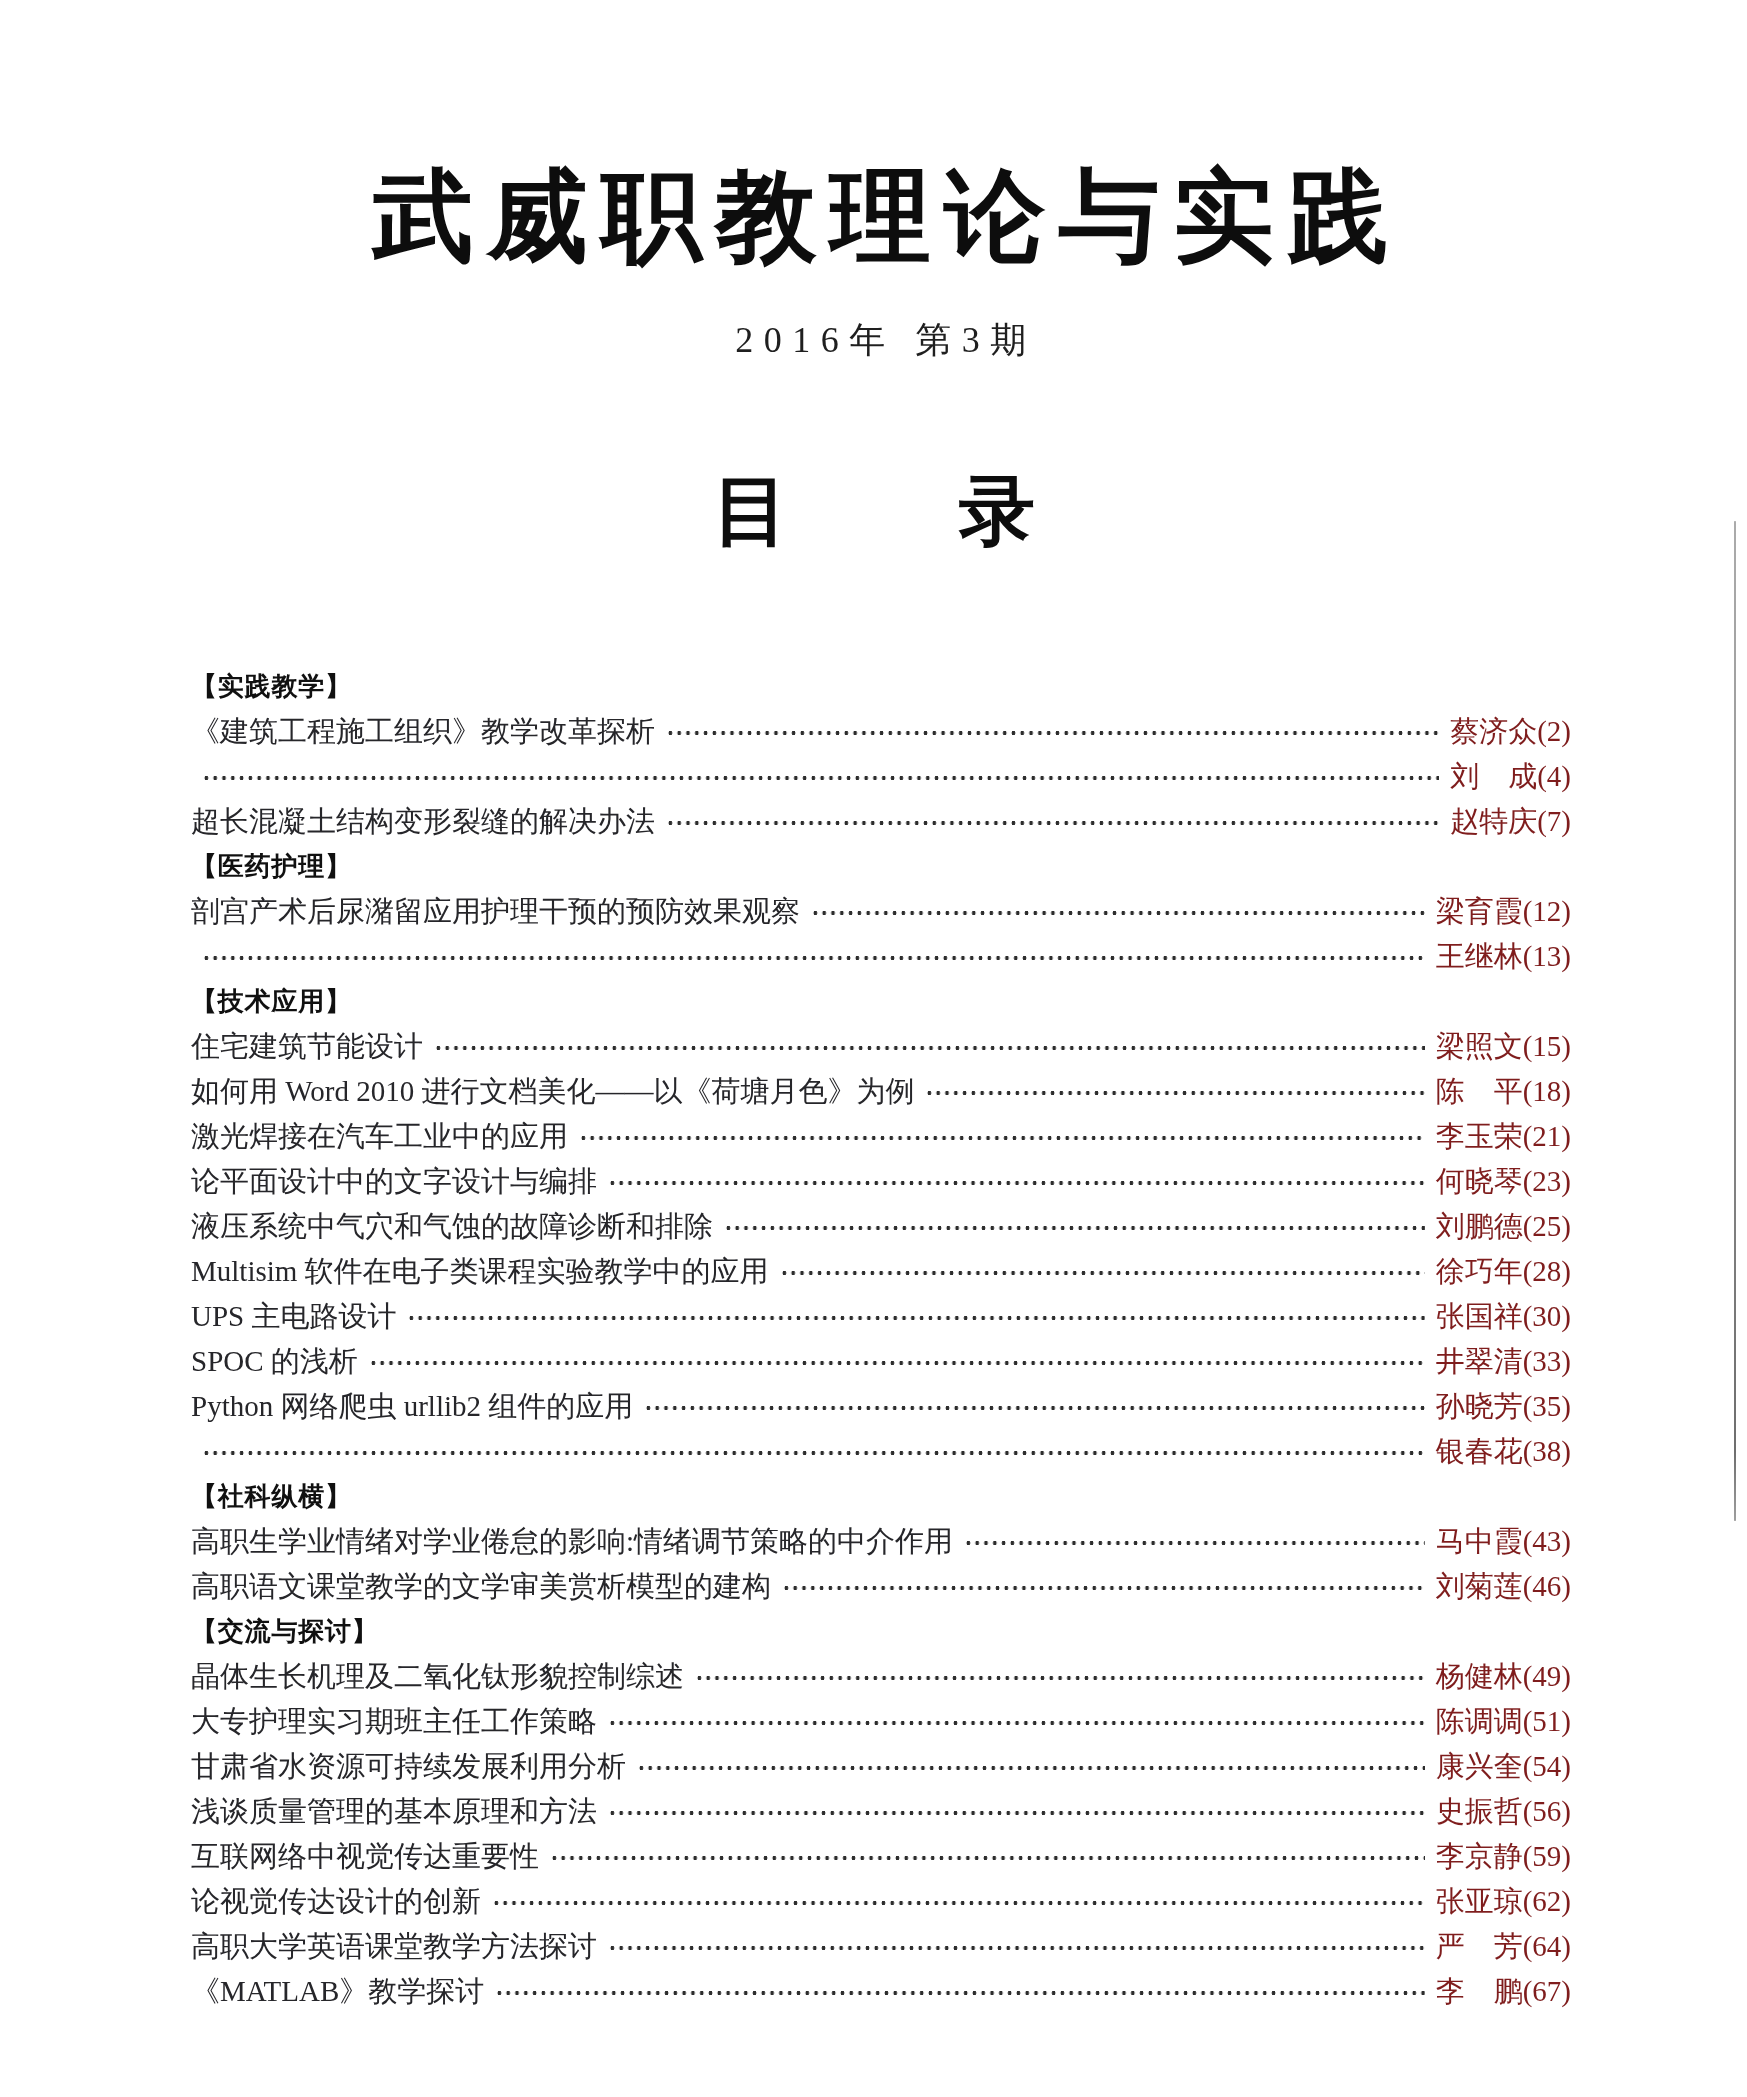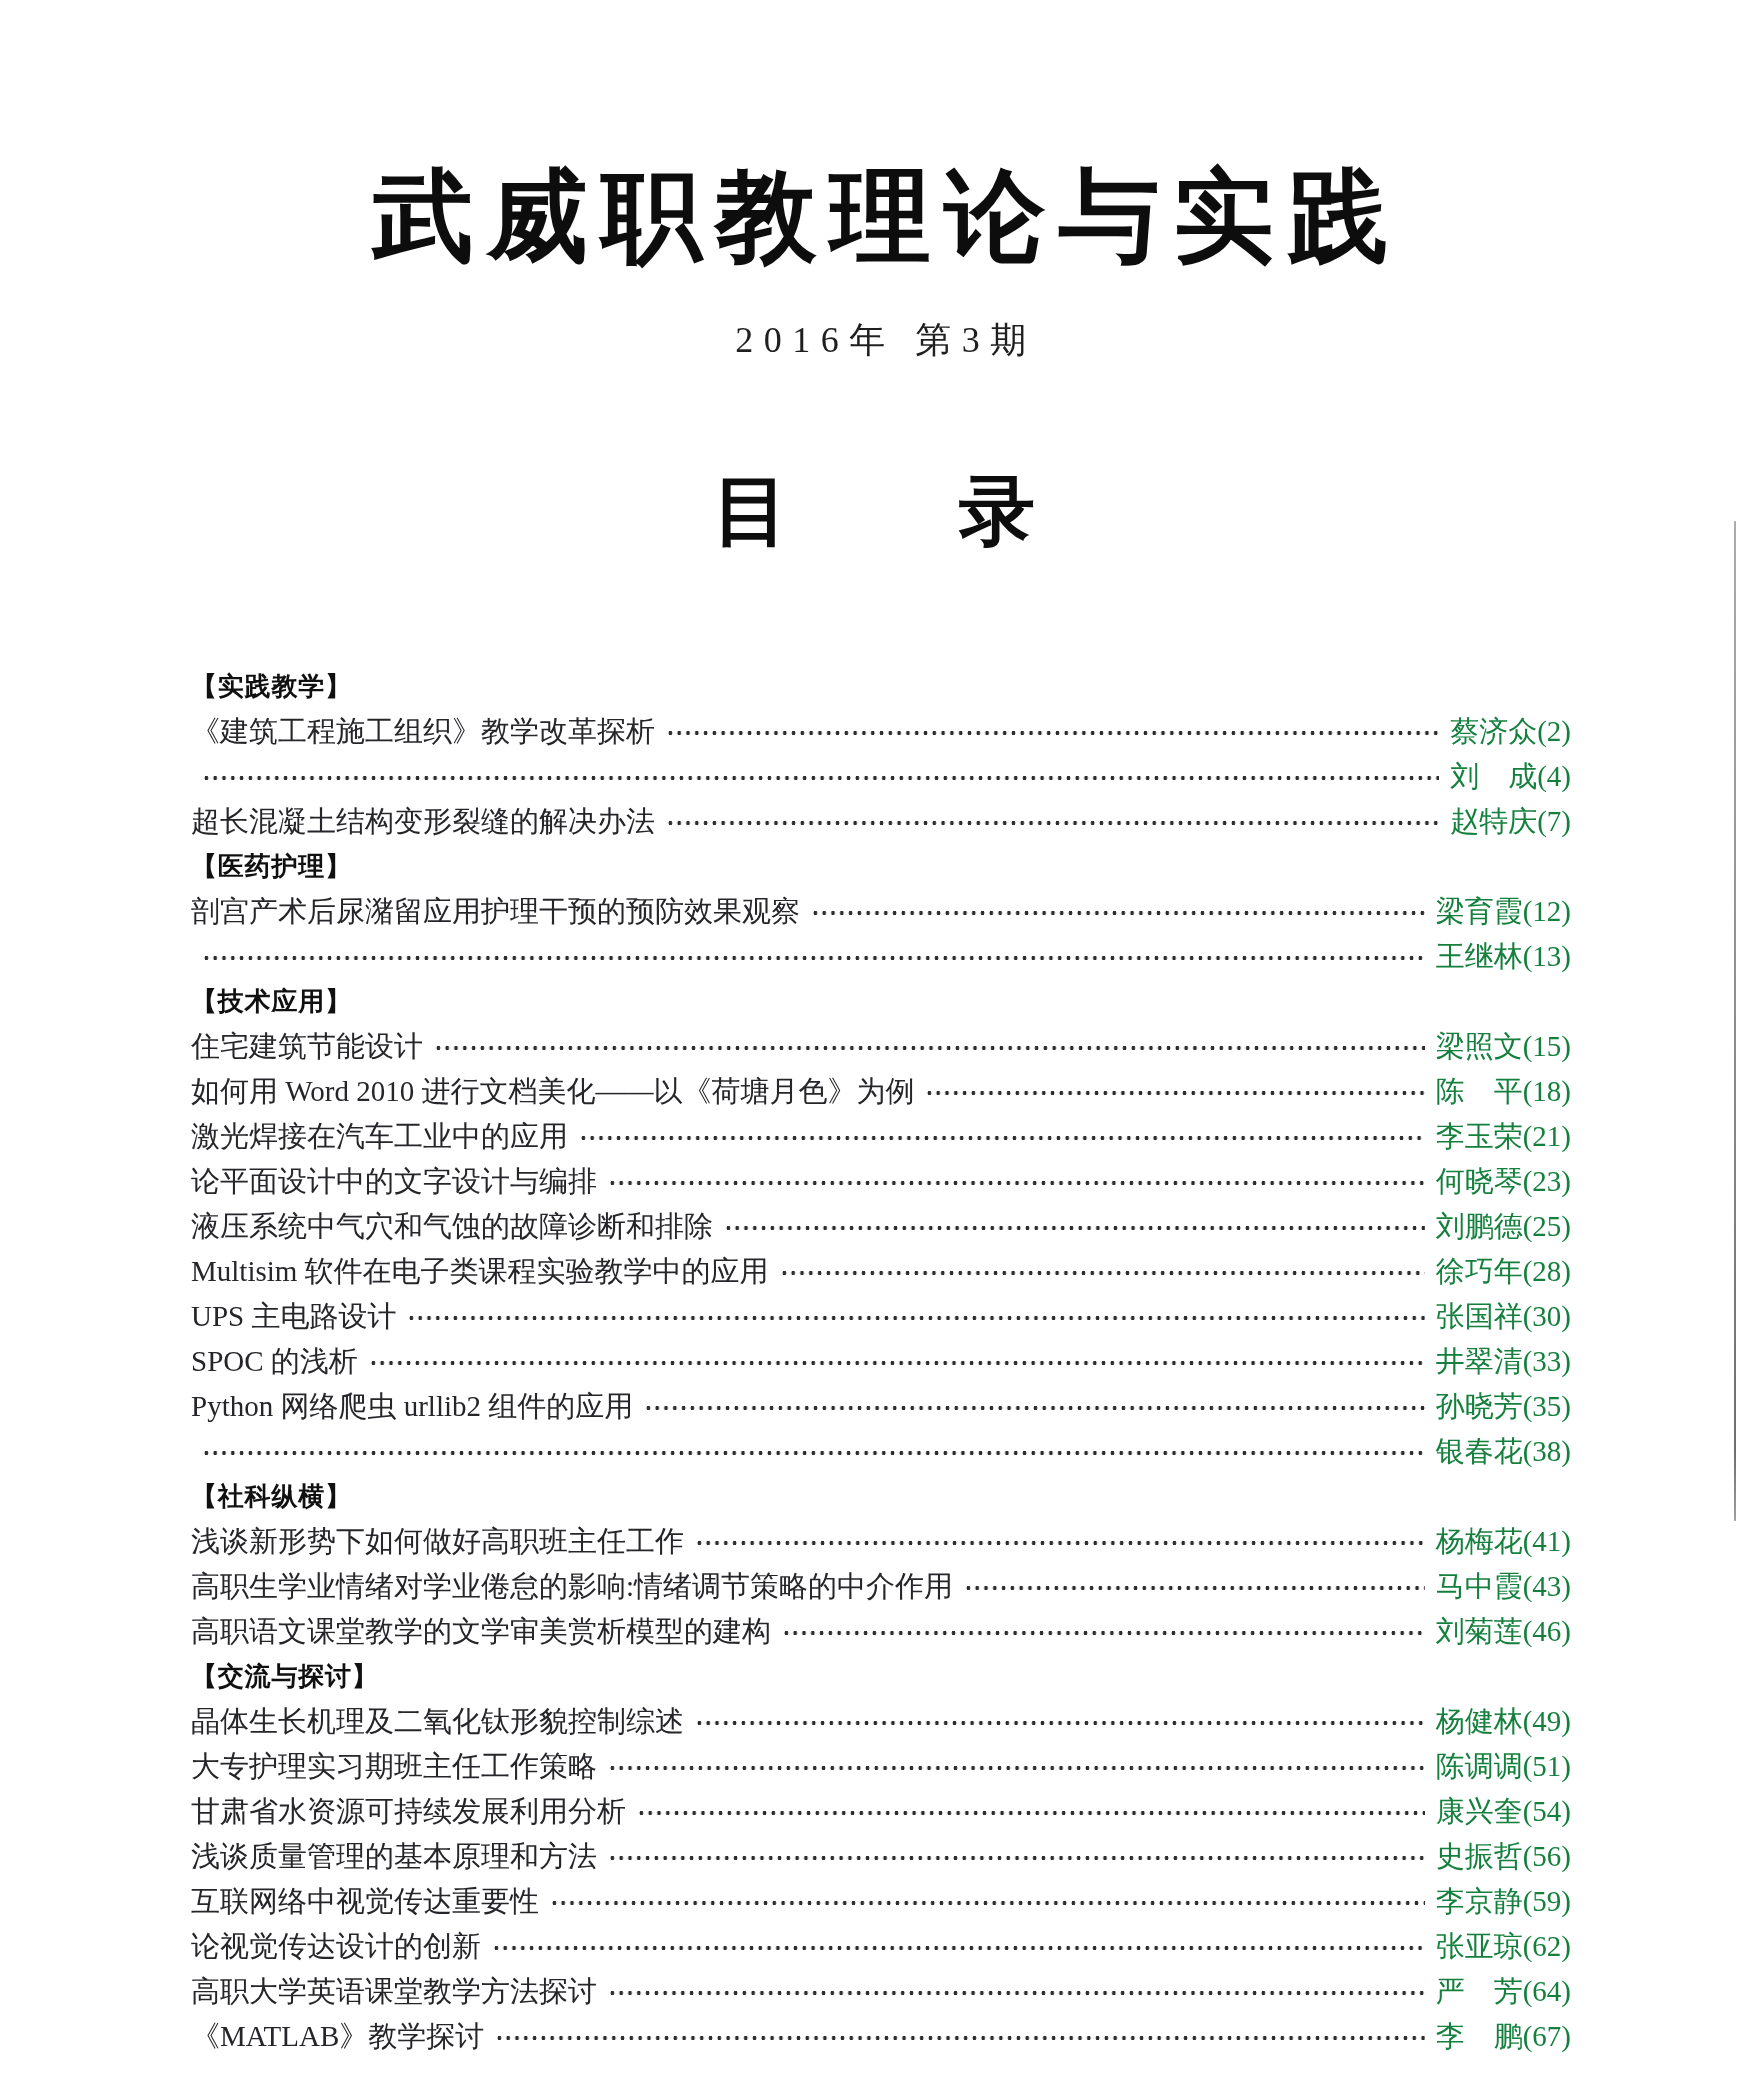--- a/index.html
+++ b/index.html
@@ -44,21 +44,21 @@
   }
   .entry-title{white-space:nowrap;}
   .dot-leader{
     flex:1;min-width:23px;height:17.6px;
     margin:2.5px 11px 0 11px;
     background-image:radial-gradient(circle,#2d2d2d 1.8px,rgba(0,0,0,0) 2.1px);
     background-size:8.8px 17.6px;
     background-repeat:repeat-x;
     background-position:left center;
   }
-  .entry-author-page{white-space:nowrap;color:#15803d;}
+  .entry-author-page{white-space:nowrap;color:#7f1d1d;}
   .right-edge-line{
     position:absolute;left:1734px;top:521px;width:2.1px;height:1000px;
     background:linear-gradient(to bottom,#ababab 0%,#8d8d8d 50%,#6e6e6e 93%,#9e9e9e 100%);
     border-radius:0.8px;
   }
 </style>
 </head>
 <body>
 
 <div class="journal-title">武威职教理论与实践</div>
@@ -149,25 +149,20 @@
       <span class="entry-author-page"><span>孙晓芳</span><span>(35)</span></span>
     </div>
     <div class="toc-row">
       <span class="dot-leader"></span>
       <span class="entry-author-page"><span>银春花</span><span>(38)</span></span>
     </div>
     <div class="toc-row">
       <span class="section-header">【社科纵横】</span>
     </div>
     <div class="toc-row">
-      <span class="entry-title">浅谈新形势下如何做好高职班主任工作</span>
-      <span class="dot-leader"></span>
-      <span class="entry-author-page"><span>杨梅花</span><span>(41)</span></span>
-    </div>
-    <div class="toc-row">
       <span class="entry-title">高职生学业情绪对学业倦怠的影响:情绪调节策略的中介作用</span>
       <span class="dot-leader"></span>
       <span class="entry-author-page"><span>马中霞</span><span>(43)</span></span>
     </div>
     <div class="toc-row">
       <span class="entry-title">高职语文课堂教学的文学审美赏析模型的建构</span>
       <span class="dot-leader"></span>
       <span class="entry-author-page"><span>刘菊莲</span><span>(46)</span></span>
     </div>
     <div class="toc-row">

